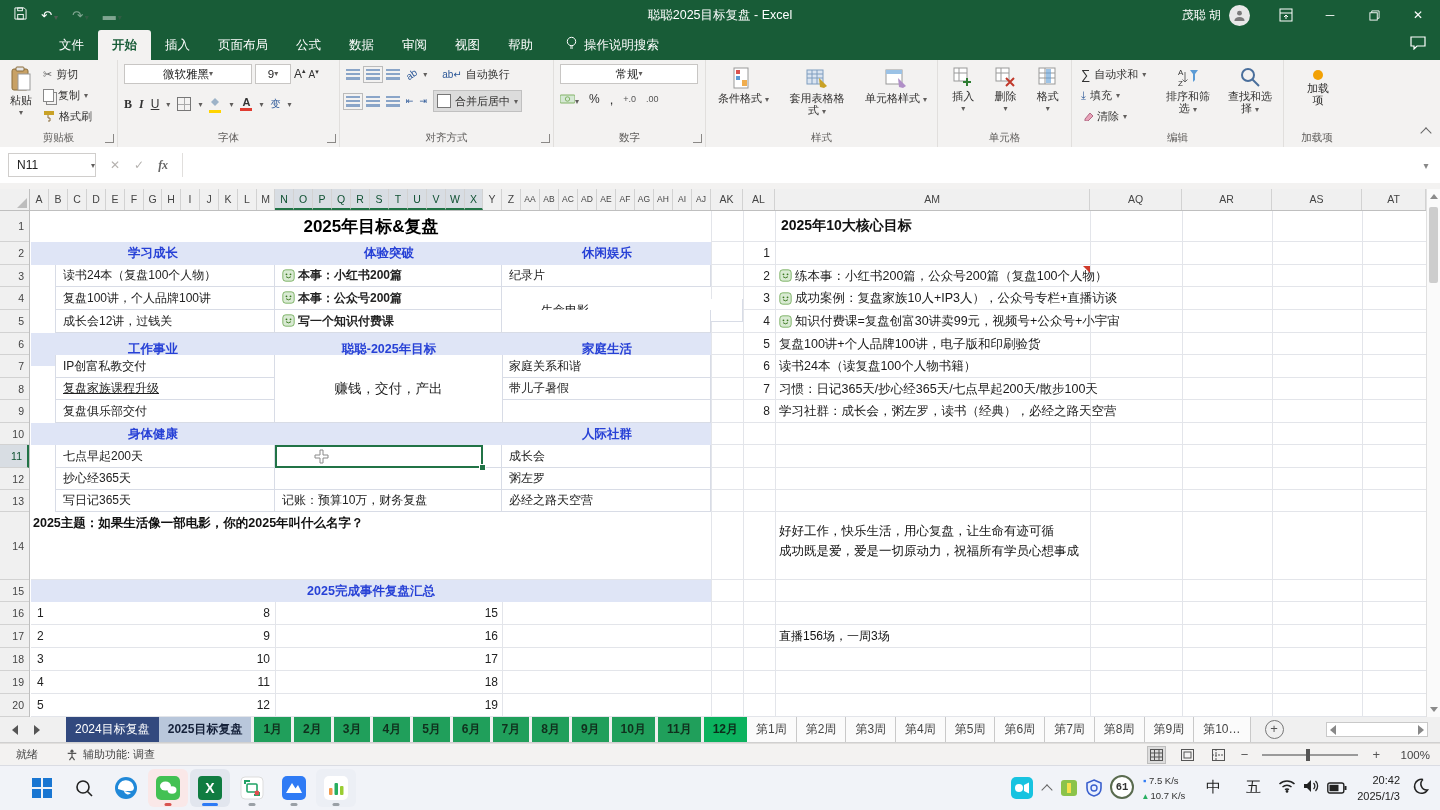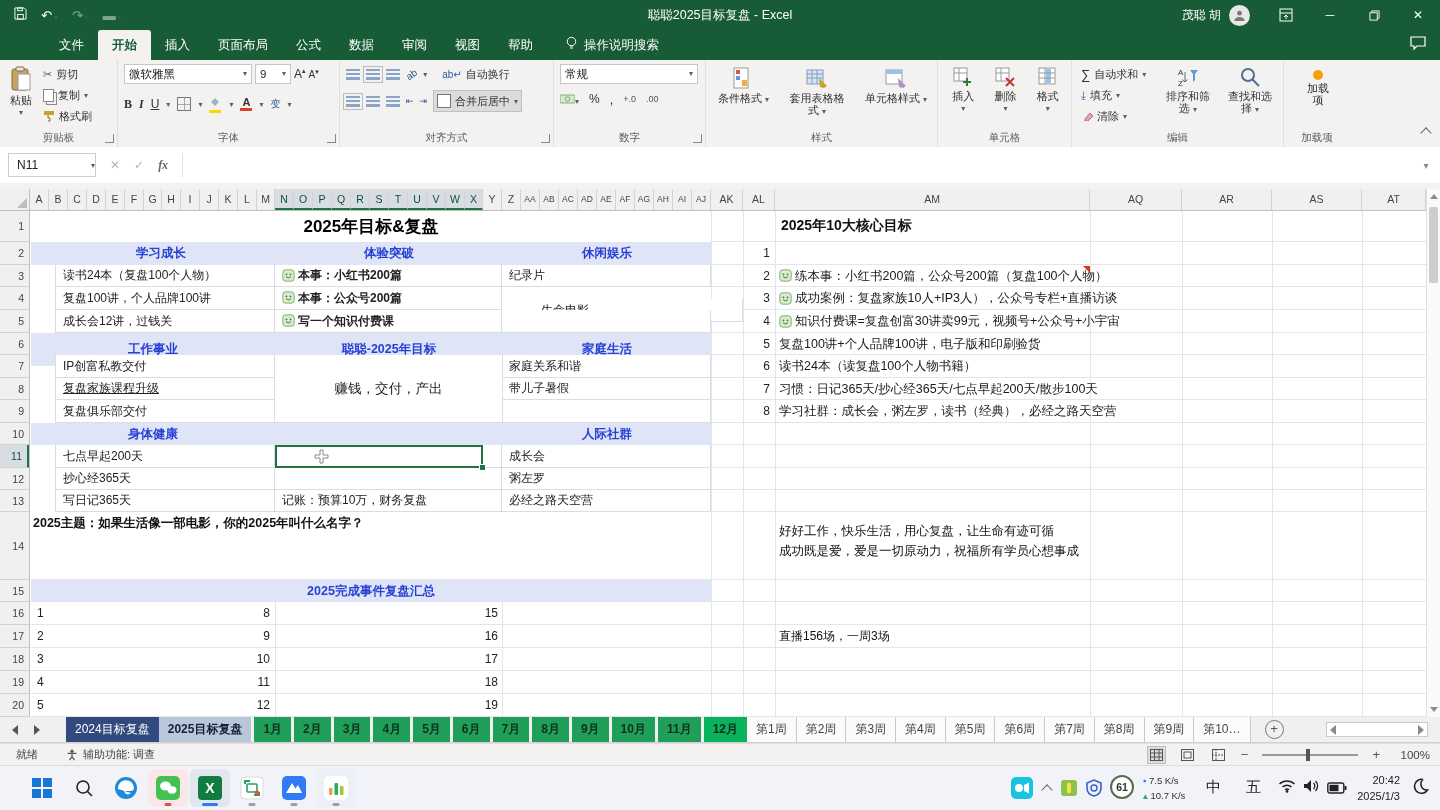--- a/index.html
+++ b/index.html
@@ -26,21 +26,21 @@
   
   #ribbon{left:0;top:60px;width:1440px;height:87px;background:#f3f2f1;display:flex;border-bottom:1px solid #d6d4d2;}
   .rgroup{position:relative;height:100%;border-right:1px solid #e1dfdd;padding:4px 4px 16px 6px;box-sizing:border-box;display:flex;gap:4px;}
   .grp-label{position:absolute;bottom:2px;left:0;right:0;text-align:center;font-size:10.5px;color:#605e5c;}
   .launcher{position:absolute;right:3px;bottom:4px;width:8px;height:8px;border-right:1px solid #8a8886;border-bottom:1px solid #8a8886;}
   .bigbtn{display:flex;flex-direction:column;align-items:center;justify-content:flex-start;font-size:11px;color:#323130;padding:2px 4px;gap:2px;}
   .bigbtn .lbl{line-height:12px;text-align:center;}
   .dd{font-size:8px;color:#605e5c;}
   .smallcol{display:flex;flex-direction:column;justify-content:flex-start;gap:1px;}
   .sbtn{display:flex;align-items:center;gap:4px;font-size:11px;color:#323130;height:20px;padding:0 3px;}
-  .combo{background:#fff;border:1px solid #c8c6c4;height:20px;line-height:20px;font-size:11.5px;color:#222;display:flex;align-items:center;padding:0 4px;justify-content:space-between;box-sizing:border-box;}
+  .combo{background:#fff;border:1px solid #c8c6c4;height:20px;line-height:20px;font-size:11.5px;color:#222;display:flex;align-items:center;padding:0 15px;justify-content:center;box-sizing:border-box;}
   .fontrow{display:flex;gap:3px;align-items:center;}
   .fmtrow{display:flex;gap:7px;align-items:center;margin-top:6px;font-size:12px;color:#333;}
   .fmtrow b{font-family:"Liberation Serif",serif;}
   .cbar{display:block;width:12px;height:3px;margin-top:1px;}
   .bars{width:14px;height:11px;display:inline-block;background:linear-gradient(#8aa5c8 0 2px,transparent 2px 4px,#8aa5c8 4px 6px,transparent 6px 8px,#8aa5c8 8px 10px);}
   .ico-border{width:12px;height:12px;display:inline-block;border:1px solid #777;background:linear-gradient(#aaa,#aaa) center/100% 1px no-repeat,linear-gradient(#aaa,#aaa) center/1px 100% no-repeat;}
   .ico-copy{width:9px;height:11px;display:inline-block;border:1px solid #888;background:#fff;box-shadow:3px 3px 0 -1px #f3f2f1,3px 3px 0 0 #888;}
   .chev{display:inline-block;width:7px;height:7px;border-left:1.5px solid #666;border-top:1.5px solid #666;transform:rotate(45deg);}
   
   #formulabar{left:0;top:147px;width:1440px;height:36px;background:#fff;border-bottom:1px solid #e1dfdd;display:flex;align-items:center;}
@@ -104,21 +104,21 @@
   #zoom-track{width:96px;height:2px;background:#9a9a9a;position:relative;}
   #zoom-thumb{position:absolute;left:44px;top:-5px;width:4px;height:12px;background:#555;}
   .zpm{font-size:13px;color:#555;}
   
   #taskbar{left:0;top:765px;width:1440px;height:45px;background:#f1f3f8;border-top:1px solid #dadce3;box-sizing:border-box;}
   .tk{position:absolute;top:3px;width:40px;height:38px;border-radius:6px;display:flex;align-items:center;justify-content:center;}
   .tk .under{position:absolute;bottom:1px;left:50%;transform:translateX(-50%);height:3px;border-radius:2px;}
   .traytxt{position:absolute;font-size:15px;color:#222;top:12px;}
   #net{position:absolute;top:7px;font-size:9.5px;color:#333;line-height:15px;white-space:nowrap;}
   #clock{position:absolute;top:6px;right:40px;text-align:right;font-size:11px;color:#222;line-height:16px;}
-  #badge61{position:absolute;top:9px;width:24px;height:24px;border-radius:50%;border:2.5px solid #5a6b4f;box-sizing:border-box;display:flex;align-items:center;justify-content:center;font-size:10.5px;font-weight:bold;color:#333;background:#fff;}
+  #badge61{position:absolute;top:9px;width:24px;height:24px;border-radius:50%;border:2.5px solid #5a6b4f;box-sizing:border-box;display:flex;align-items:center;justify-content:center;font-size:10.5px;font-weight:bold;color:#333;background:#fff;font-family:Liberation Mono, monospace;}
 </style>
 </head>
 <body>
 
 <div id="titlebar" class="abs">
   <div id="qat">
     <span><svg width="13" height="13" viewBox="0 0 14 14">
           <path d="M1 1 h10 l2 2 v10 h-12 z" fill="none" stroke="#fff"></path>
           <rect x="4" y="8" width="6" height="5" fill="none" stroke="#fff"></rect>
           <rect x="4" y="1" width="5" height="3" fill="none" stroke="#fff"></rect>
@@ -525,21 +525,21 @@
     <div class="hl" style="left: 1px; top: 390px; width: 680px;"></div>
     <div class="hl" style="left: 1px; top: 413px; width: 680px;"></div>
     <div class="hl" style="left: 1px; top: 436px; width: 680px;"></div>
     <div class="hl" style="left: 1px; top: 459px; width: 680px;"></div>
     <div class="hl" style="left: 1px; top: 482px; width: 680px;"></div>
     <div class="hl" style="left: 1px; top: 505px; width: 680px;"></div>
     <div class="vl" style="left: 245px; top: 391px; height: 115px;"></div>
     <div class="vl" style="left: 472px; top: 391px; height: 115px;"></div>
     <div class="gtitle" style="left: 1px; top: 0px; width: 680px; height: 31px;">2025年目标&amp;复盘</div>
     <div class="band" style="left: 1px; top: 31px; width: 680px; height: 23px;">
-      <span style="left: 8px; width: 244px;">学习成长</span>
+      <span style="left: 0px; width: 244px;">学习成长</span>
       <span style="left: 244px; width: 228px;">体验突破</span>
       <span style="left: 472px; width: 208px;">休闲娱乐</span>
     </div>
     <div class="tcell first" style="left: 25px; top: 54px; width: 220px; height: 22px;">读书24本（复盘100个人物）</div>
     <div class="tcell boldc" style="left: 245px; top: 54px; width: 227px; height: 22px;"><span style="margin-right: 3px;"><svg width="13" height="13" viewBox="0 0 16 16" style="vertical-align:-2px">
           <rect x="1" y="1" width="14" height="14" rx="3.5" fill="#d9ead3" stroke="#6aa84f"></rect>
           <circle cx="5.5" cy="6.5" r="1.1" fill="#38761d"></circle>
           <circle cx="10.5" cy="6.5" r="1.1" fill="#38761d"></circle>
           <path d="M5 9.5 q3 2.8 6 0" stroke="#38761d" stroke-width="1.2" fill="none"></path>
         </svg></span>本事：小红书200篇</div>

